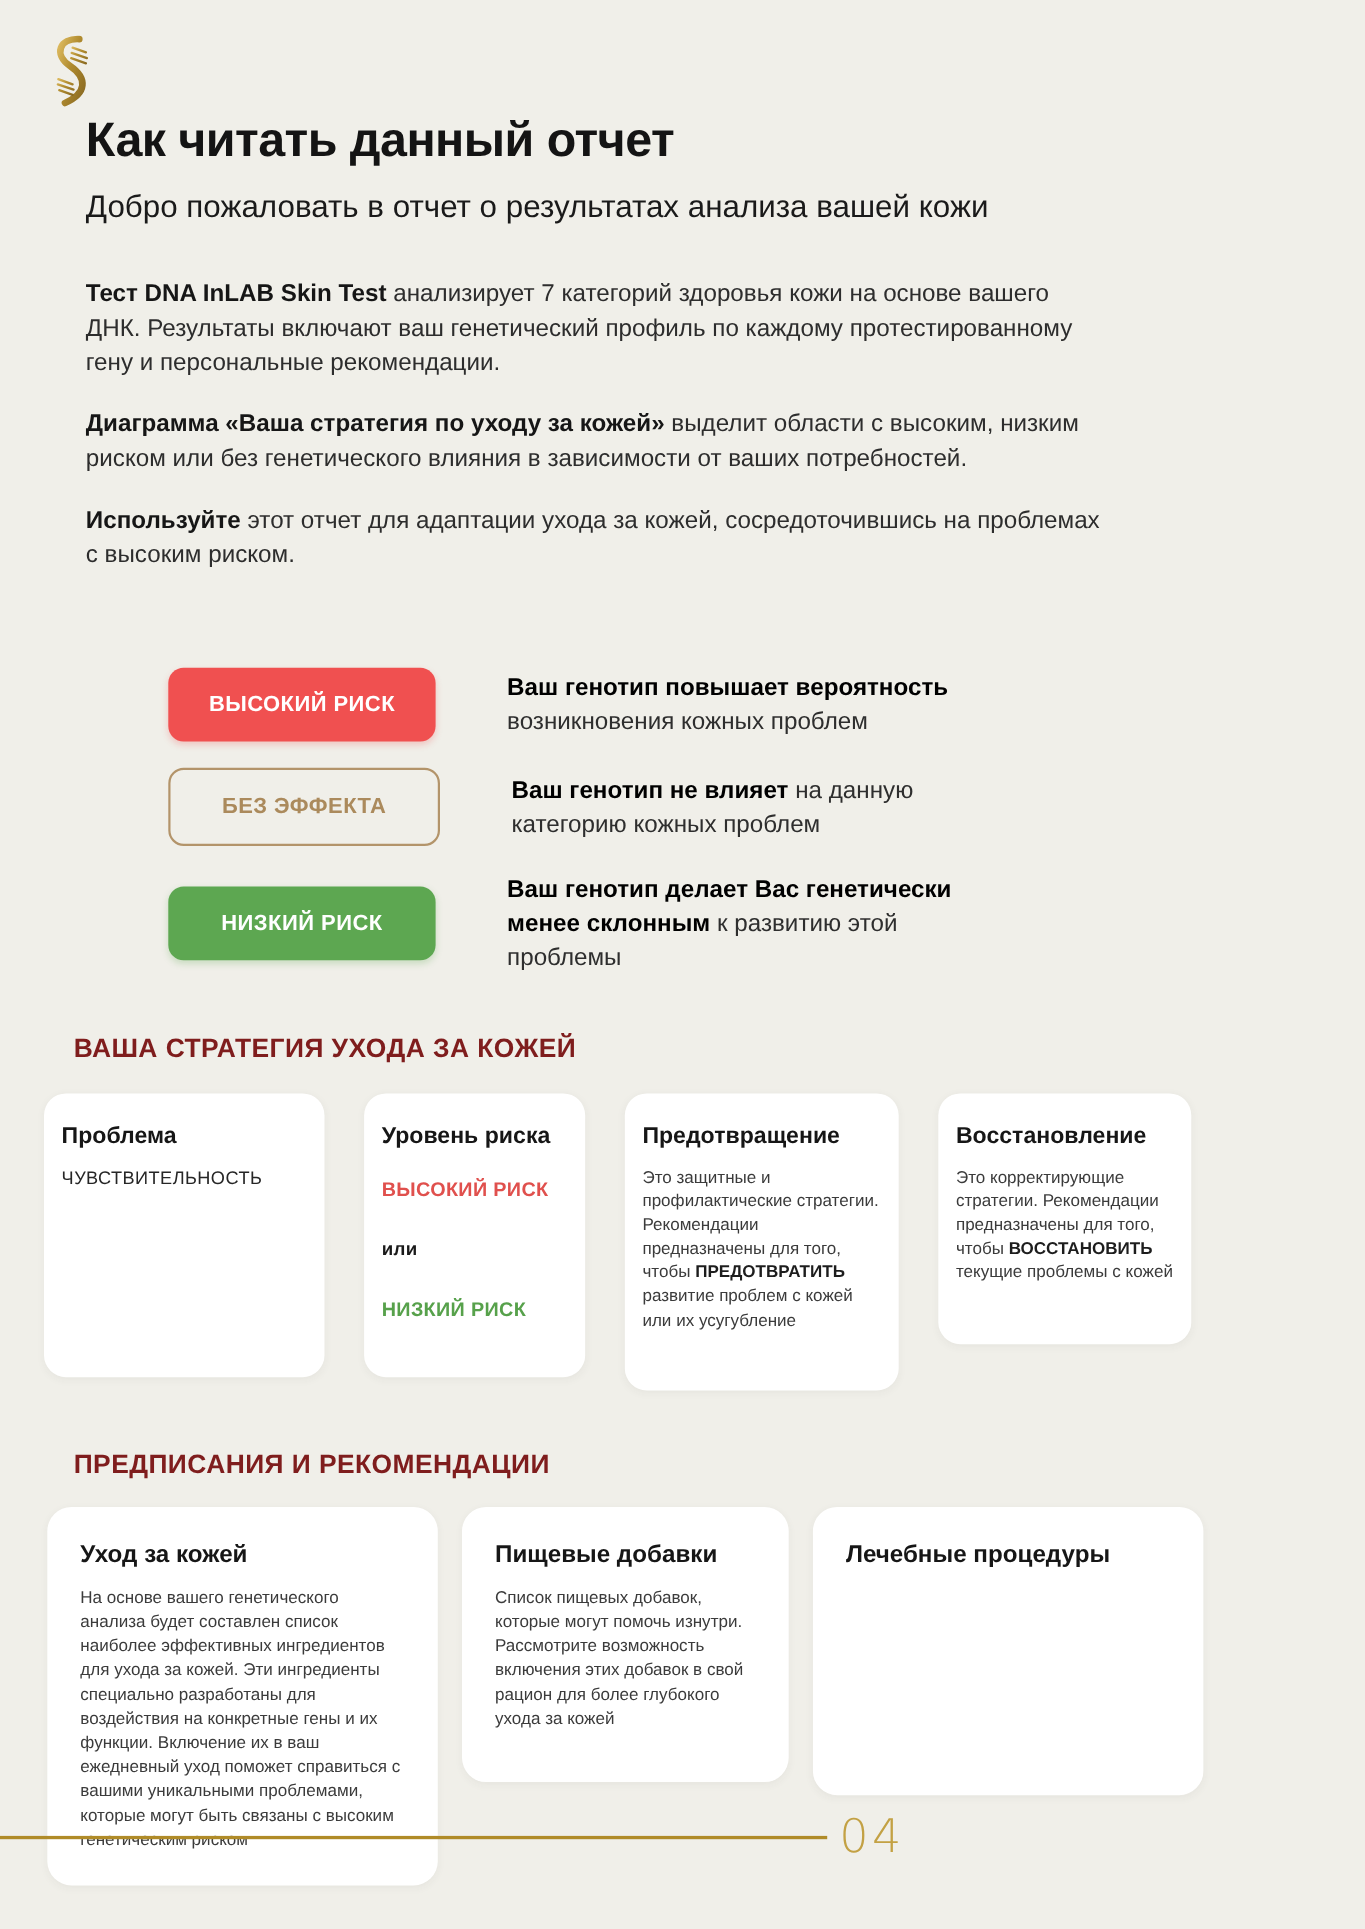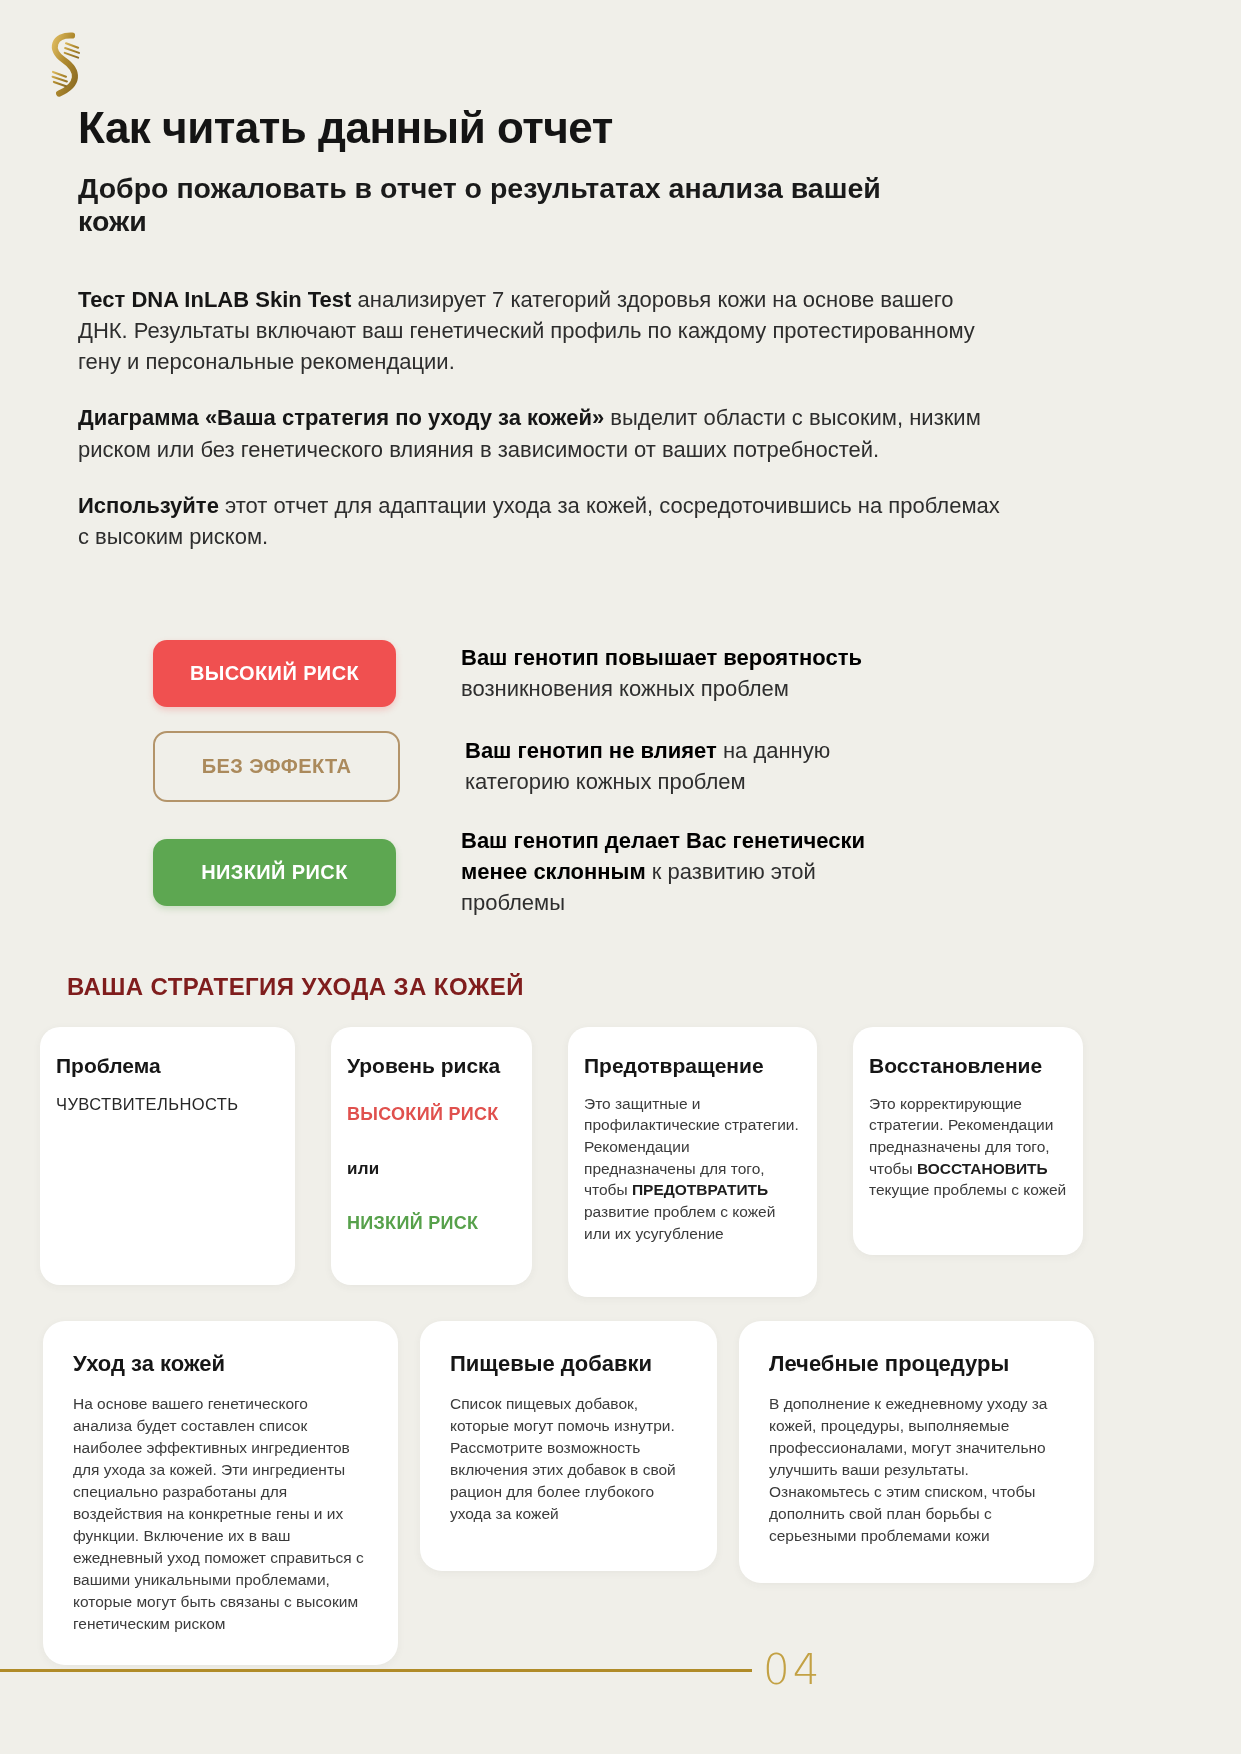--- a/index.html
+++ b/index.html
@@ -14,21 +14,21 @@
     overflow:hidden;
     color:#1d1d1d;
   }
   .logo{position:absolute;left:40px;top:32px;width:52px;height:66px;}
   .content{padding:104px 0 0 78px;}
   h1.title{
     margin:0;font-size:44px;line-height:1.08;font-weight:800;
     letter-spacing:-0.5px;color:#141414;
   }
   h2.subtitle{
-    margin:20px 0 0 0;font-size:28.5px;line-height:1.16;font-weight:700;
+    margin:20px 0 0 0;font-size:28.5px;line-height:1.16;font-weight:400;
     color:#1a1a1a;max-width:870px;
   }
   .intro{margin-top:46px;max-width:930px;}
   .intro p{
     margin:0 0 25px 0;font-size:22px;line-height:1.42;color:#2d2d2d;font-weight:400;
   }
   .intro p b{color:#161616;font-weight:700;}
   
   .legend{margin:88px 0 0 75px;display:flex;flex-direction:column;gap:24px;}
   .legend-row{display:flex;align-items:center;}
@@ -155,32 +155,32 @@
     <div class="card">
       <h3>Предотвращение</h3>
       <div class="card-body"><span>Это защитные и профилактические стратегии. Рекомендации предназначены для того, чтобы </span><b>ПРЕДОТВРАТИТЬ</b><span> развитие проблем с кожей или их усугубление</span></div>
     </div>
     <div class="card">
       <h3>Восстановление</h3>
       <div class="card-body"><span>Это корректирующие стратегии. Рекомендации предназначены для того, чтобы </span><b>ВОССТАНОВИТЬ</b><span> текущие проблемы с кожей</span></div>
     </div>
   </div>
 
+  <div class="section-heading">ПРЕДПИСАНИЯ И РЕКОМЕНДАЦИИ</div>
 
   <div class="prescription-cards">
     <div class="card">
       <h3>Уход за кожей</h3>
       <div class="card-body">На основе вашего генетического анализа будет составлен список наиболее эффективных ингредиентов для ухода за кожей. Эти ингредиенты специально разработаны для воздействия на конкретные гены и их функции. Включение их в ваш ежедневный уход поможет справиться с вашими уникальными проблемами, которые могут быть связаны с высоким генетическим риском</div>
     </div>
     <div class="card">
       <h3>Пищевые добавки</h3>
       <div class="card-body">Список пищевых добавок, которые могут помочь изнутри. Рассмотрите возможность включения этих добавок в свой рацион для более глубокого ухода за кожей</div>
     </div>
     <div class="card">
       <h3>Лечебные процедуры</h3>
-      <div class="card-body">В дополнение к ежедневному уходу за кожей, процедуры, выполняемые профессионалами, могут значительно улучшить ваши результаты. Ознакомьтесь с этим списком, чтобы дополнить свой план борьбы с серьезными проблемами кожи</div>
     </div>
   </div>
 
   <div class="footer-line"></div>
   <div class="page-number">04</div>
 
 </div>
 
 </body></html>

